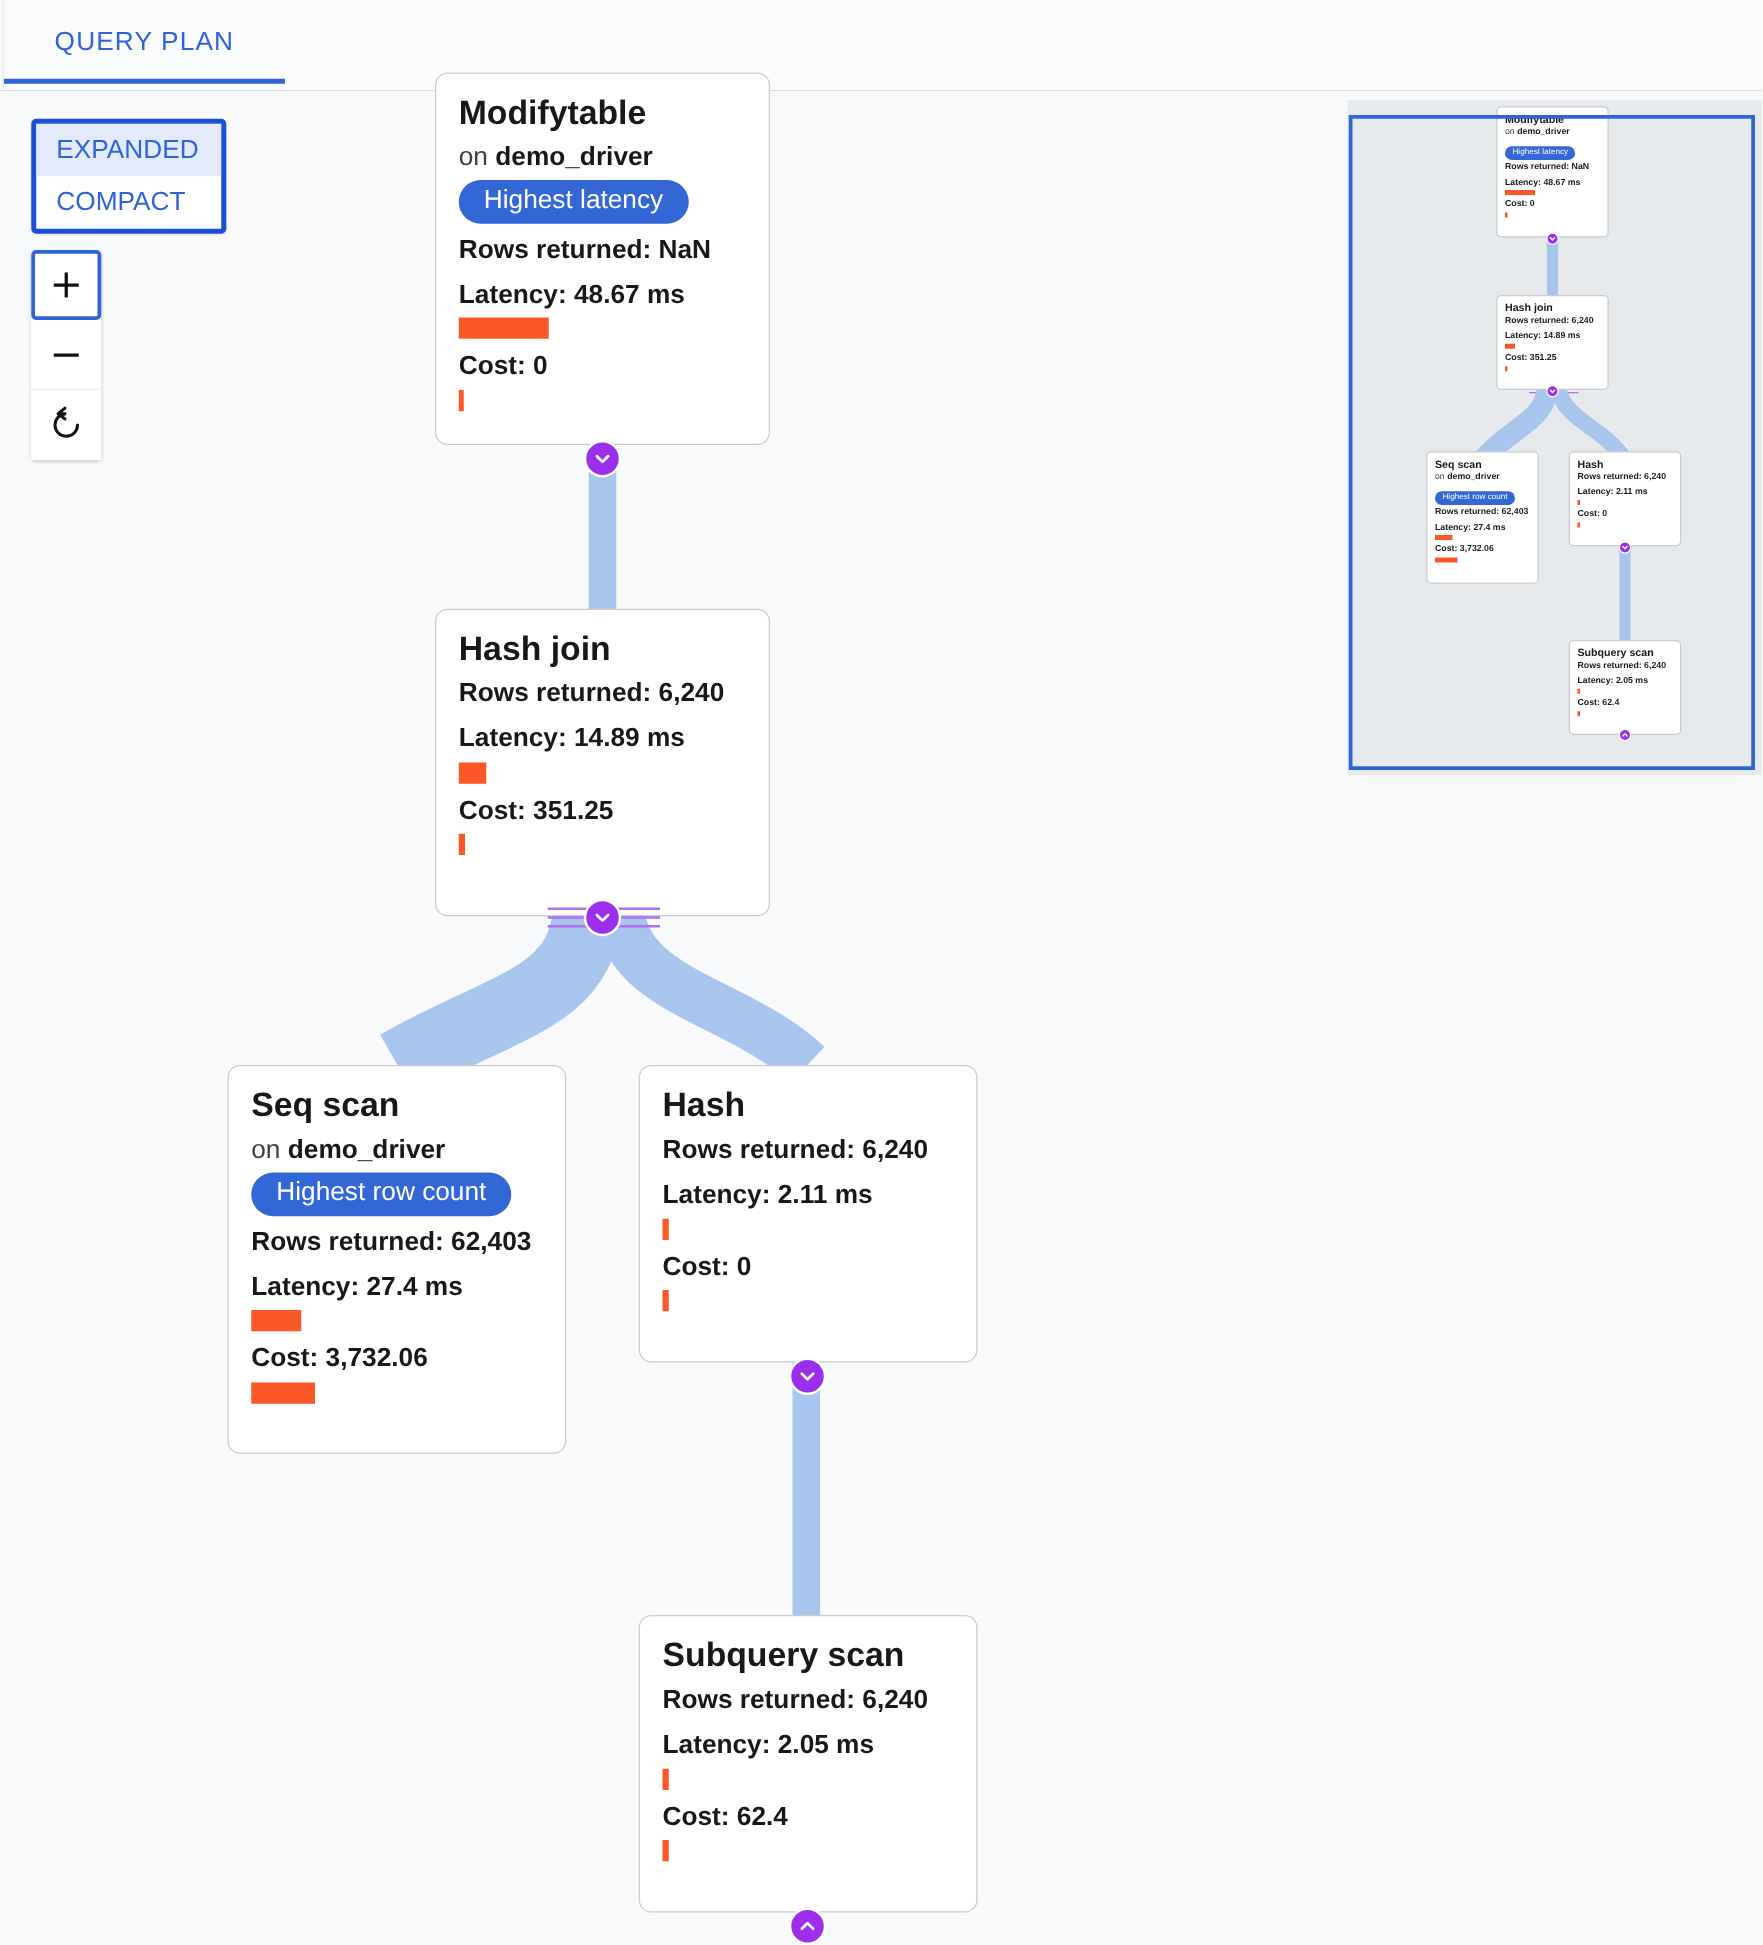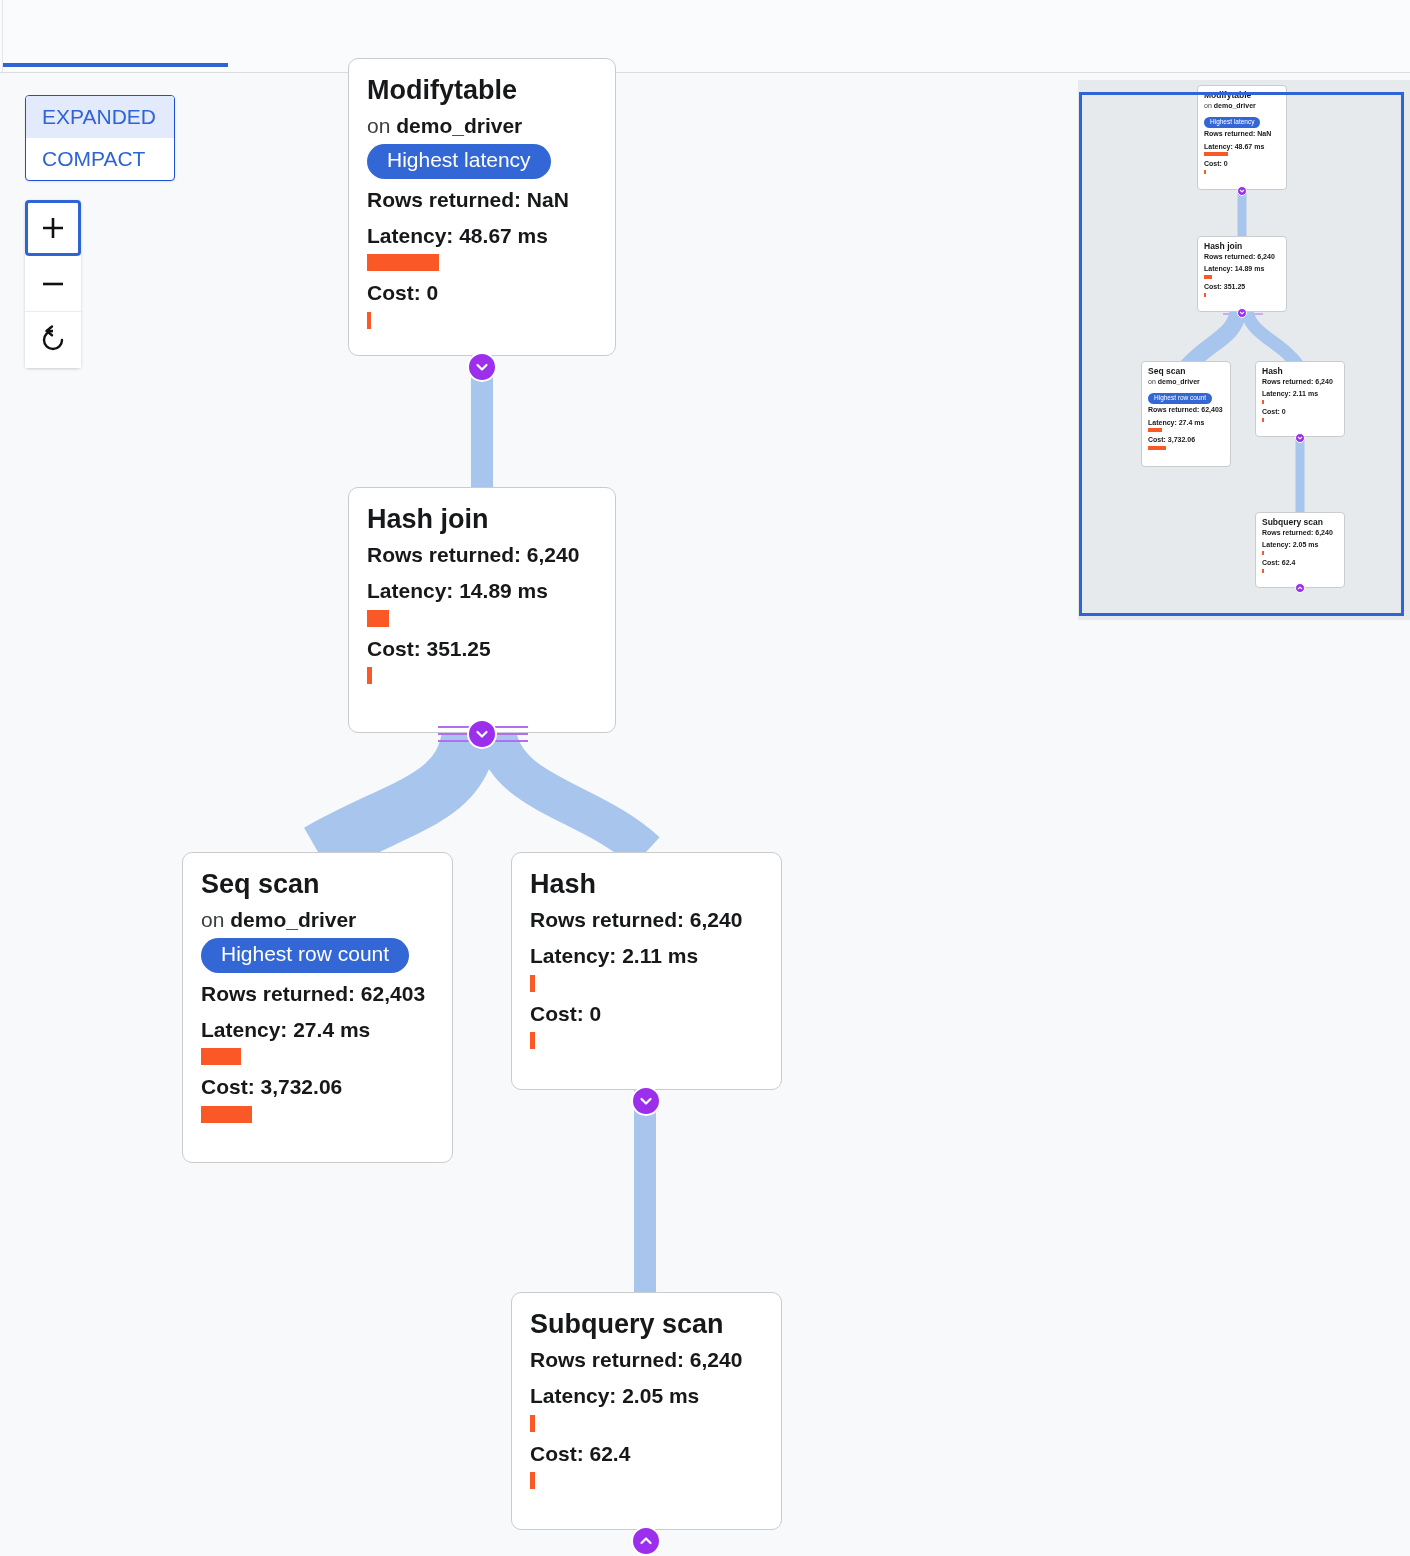--- a/index.html
+++ b/index.html
@@ -68,21 +68,21 @@
     background: #f7f9fb;
     overflow: hidden;
   }
 
   
   .mode-switch {
     position: absolute;
     left: 25px; top: 95px;
     width: 148px;
     background: #ffffff;
-    border: 1px solid #1d4ed8;
+    border: 4px solid #1d4ed8;
     border-radius: 4px;
     box-shadow: 0 1px 2px rgba(0,0,0,0.08);
     overflow: hidden;
     z-index: 40;
   }
   .mode-opt {
     height: 42px;
     display: flex;
     align-items: center;
     padding-left: 16px;
@@ -250,20 +250,23 @@
     z-index: 56;
     display: flex; align-items: center; justify-content: center;
   }
 </style>
 </head>
 <body>
 
 <div id="root">
 
   <div class="tabbar">
+    <div class="tab active" style="left:3px; width:225px;">
+      <span>QUERY PLAN</span>
+    </div>
     <div class="tab-underline"></div>
   </div>
 
   <div class="left-rule"></div>
   <div class="left-scroll-thumb"></div>
 
   <div class="canvas"></div>
 
   <svg class="edges" viewBox="0 0 1410 1556" width="1410" height="1556">
 

